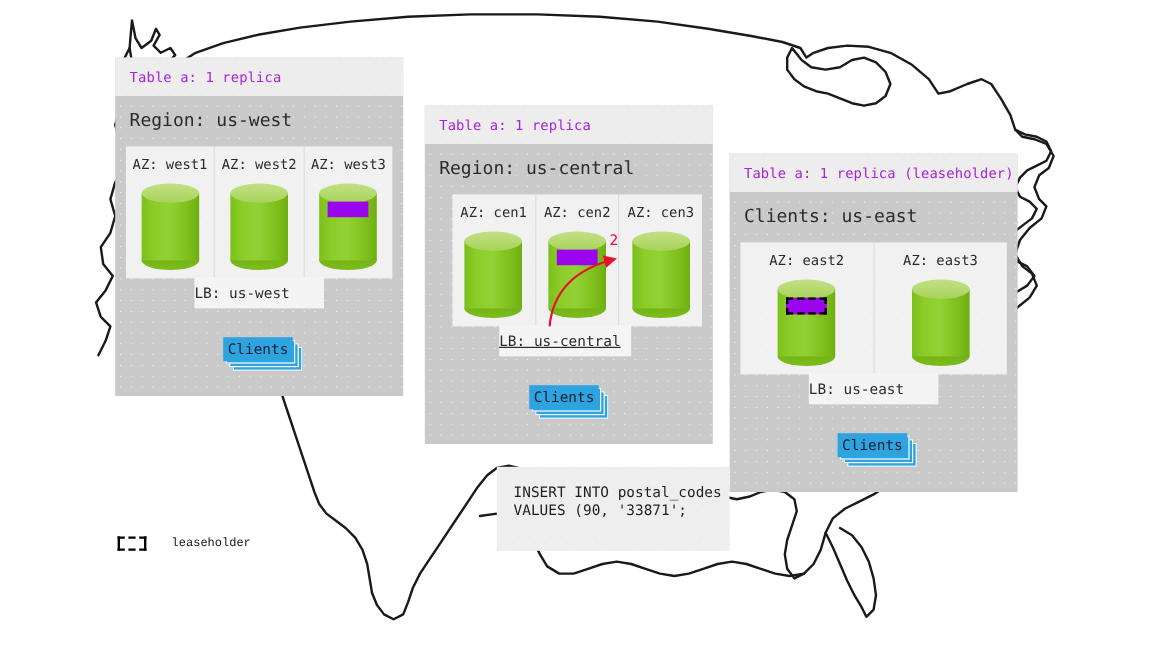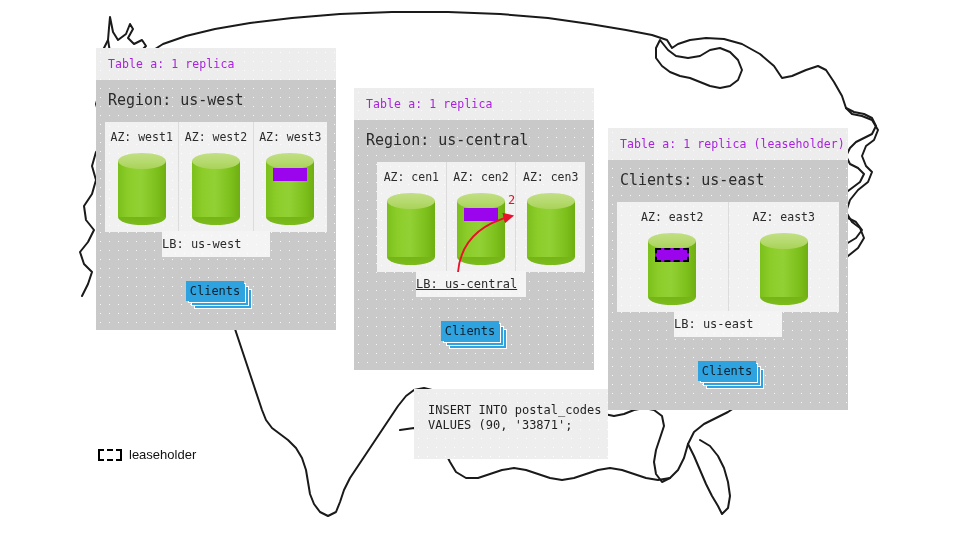--- a/index.html
+++ b/index.html
@@ -64,22 +64,22 @@
       z-index:6;font-size:12px;color:#1f1f1f;line-height:15px;
       padding:14px 0 0 14px;white-space:pre;}
 
   
   #anno{position:absolute;left:0;top:0;width:960px;height:540px;z-index:9;pointer-events:none;}
   .anno-num{position:absolute;z-index:10;color:#e8102a;font-size:12px;}
 
   
   .legend{position:absolute;z-index:9;display:flex;align-items:center;}
   .legend-swatch{width:24px;height:12px;border:2px dashed #000;box-sizing:border-box;background:transparent;}
-  .legend-label{margin-left:7px;font-family:Liberation Sans, sans-serif;
-      font-size:13px;color:#111;white-space:nowrap;}
+  .legend-label{margin-left:21px;font-family:Liberation Mono, monospace;
+      font-size:10px;color:#111;white-space:nowrap;}
 </style>
 </head>
 <body>
 
 <div id="stage">
 
   <svg id="usmap" viewBox="0 0 960 540">
     <path fill="none" stroke="#1a1a1a" stroke-width="2" stroke-linejoin="round" stroke-linecap="round" d="M110 17 L113 32 L118 40 L126 34 L130 24 L133 29 L128 38 L134 44 L142 40
          L146 46 L140 52 L143 57 L152 51 L163 44 L186 36 L215 29 L250 23 L292 18
          L340 14 L392 12 L448 12 L500 14 L548 18 L590 24 L626 30 L652 35

